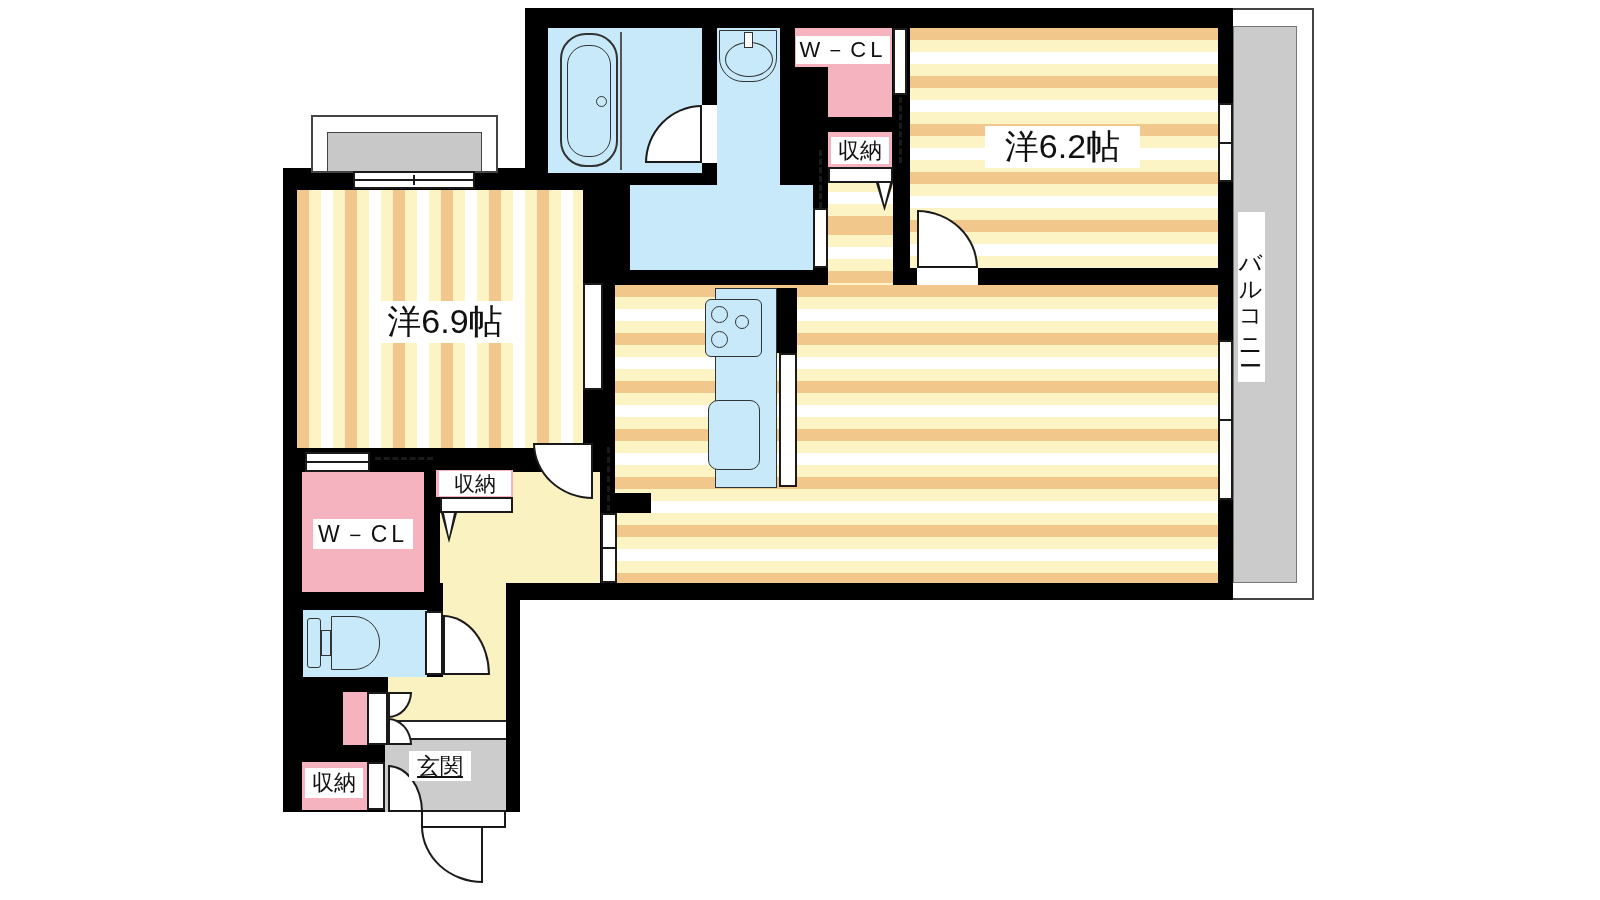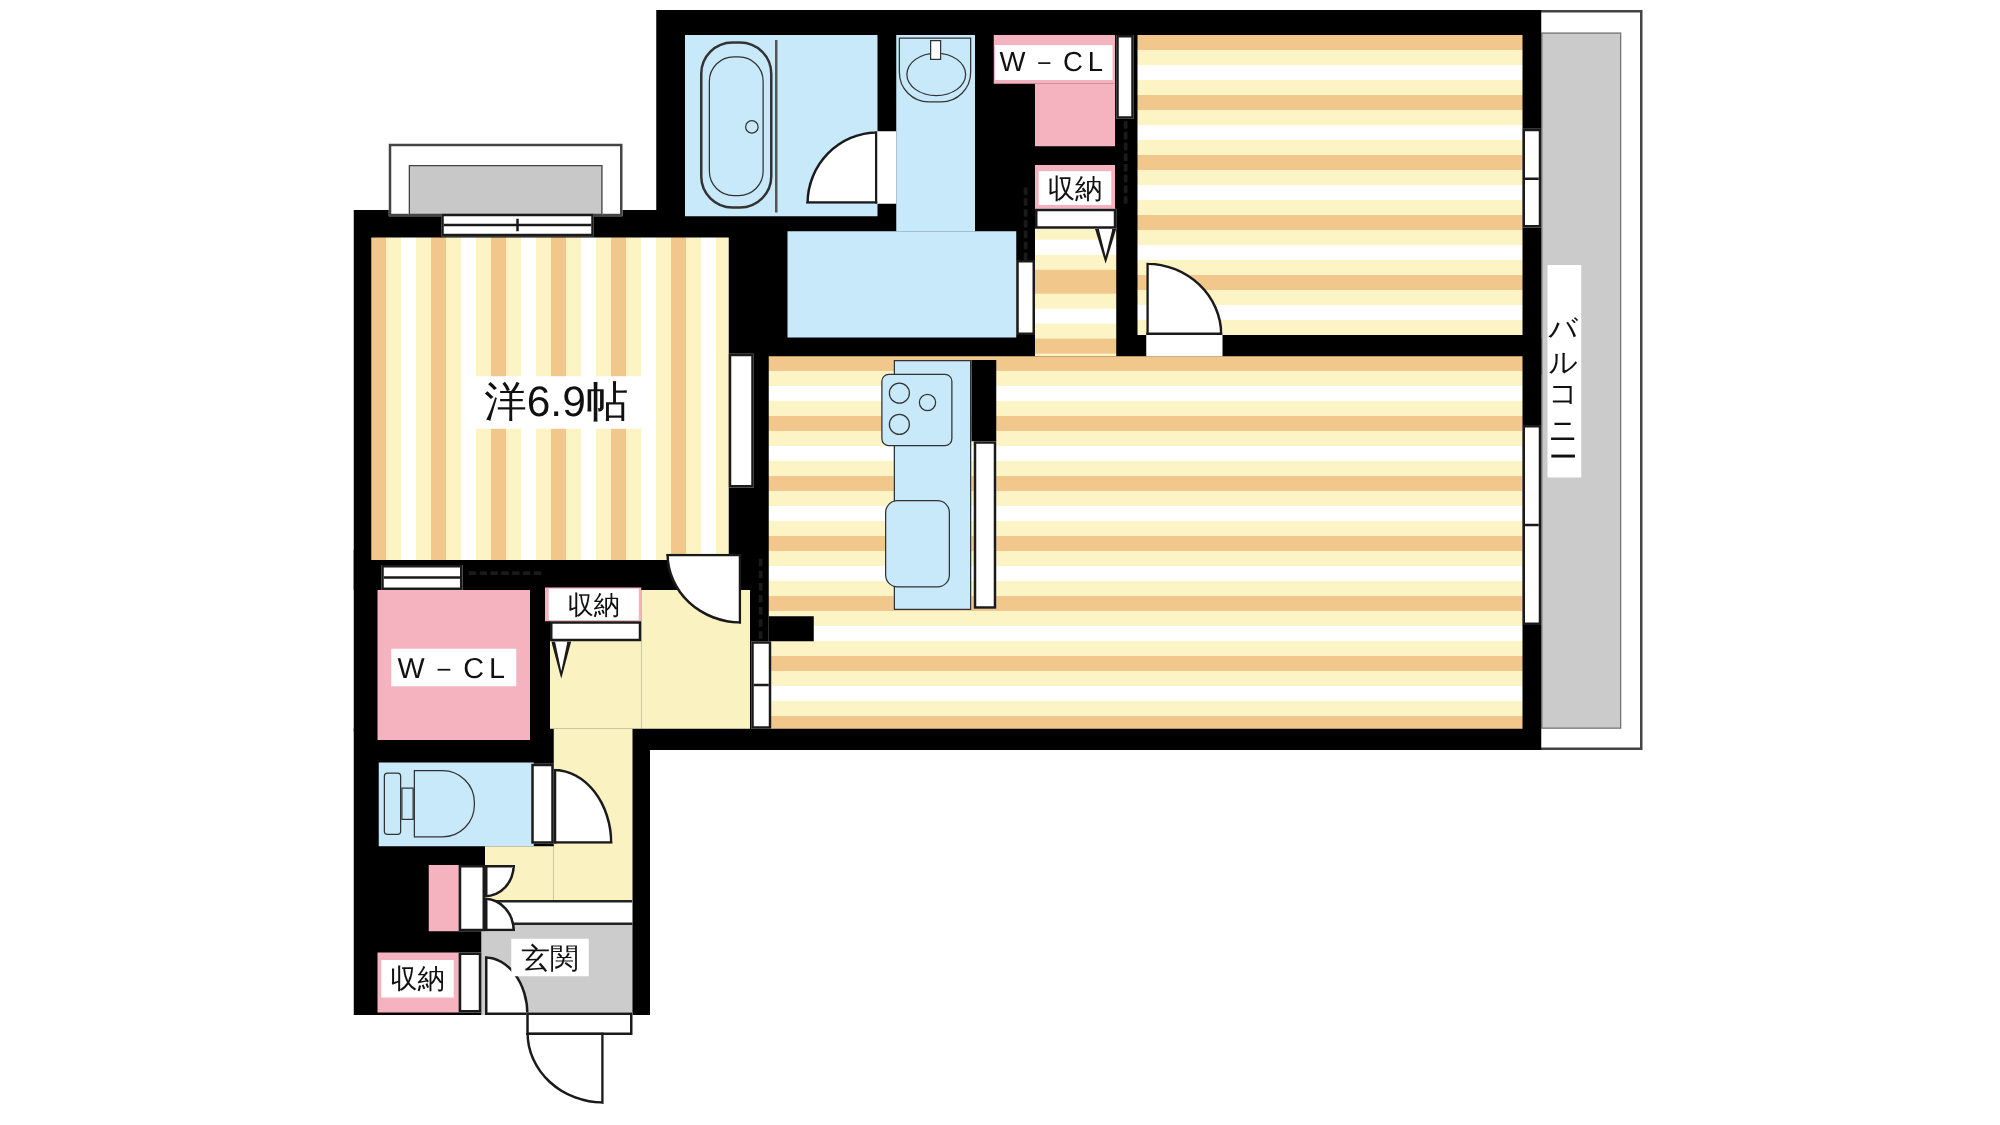--- a/index.html
+++ b/index.html
@@ -123,22 +123,23 @@
   <div class="abs" style="left:744px;top:32px;width:9px;height:16px;border:1.5px solid #333;background:#fff;box-sizing:border-box;"></div>
   <div class="abs fix" style="left:307px;top:618px;width:14px;height:50px;border-radius:3px;border-width:1.5px;"></div>
   <div class="abs fix" style="left:321px;top:630px;width:10px;height:26px;border-width:1.5px;"></div>
   <div class="abs fix" style="left:331px;top:616px;width:49px;height:54px;border-radius:0 26px 26px 0;border-width:1.5px;"></div>
   <div class="abs fix" style="left:705px;top:299px;width:57px;height:58px;border-radius:6px;border-width:1.5px;"></div>
   <div class="abs" style="left:711px;top:306px;width:17px;height:17px;border:1.5px solid #333;border-radius:50%;box-sizing:border-box;"></div>
   <div class="abs" style="left:735px;top:315px;width:14px;height:14px;border:1.5px solid #333;border-radius:50%;box-sizing:border-box;"></div>
   <div class="abs" style="left:711px;top:331px;width:17px;height:17px;border:1.5px solid #333;border-radius:50%;box-sizing:border-box;"></div>
   <div class="abs fix" style="left:708px;top:400px;width:52px;height:70px;border-radius:10px;border-width:1.5px;"></div>
 
+  <div class="abs lbl" style="left:985px;top:126px;width:155px;height:42px;font-size:34px;">洋6.2帖</div>
   <div class="abs lbl" style="left:370px;top:301px;width:150px;height:42px;font-size:34px;">洋6.9帖</div>
   <div class="abs lbl lbl-v" style="left:1238px;top:212px;width:27px;height:170px;font-size:23px;">バルコニー</div>
   <div class="abs lbl" style="left:796px;top:36px;width:94px;height:28px;font-size:22px;letter-spacing:4px;">W－CL</div>
   <div class="abs lbl" style="left:313px;top:519px;width:100px;height:30px;font-size:23px;letter-spacing:4px;">W－CL</div>
   <div class="abs lbl" style="left:831px;top:137px;width:58px;height:27px;font-size:22px;">収納</div>
   <div class="abs lbl" style="left:439px;top:471px;width:72px;height:25px;font-size:21px;">収納</div>
   <div class="abs lbl" style="left:305px;top:768px;width:58px;height:30px;font-size:22px;">収納</div>
-  <div class="abs lbl" style="left:409px;top:751px;width:62px;height:30px;font-size:23px;">玄関</div>
+  <div class="abs lbl" style="left:409px;top:751px;width:62px;height:30px;font-size:23px;text-decoration:underline;">玄関</div>
 
 </div>
 
 </body></html>

